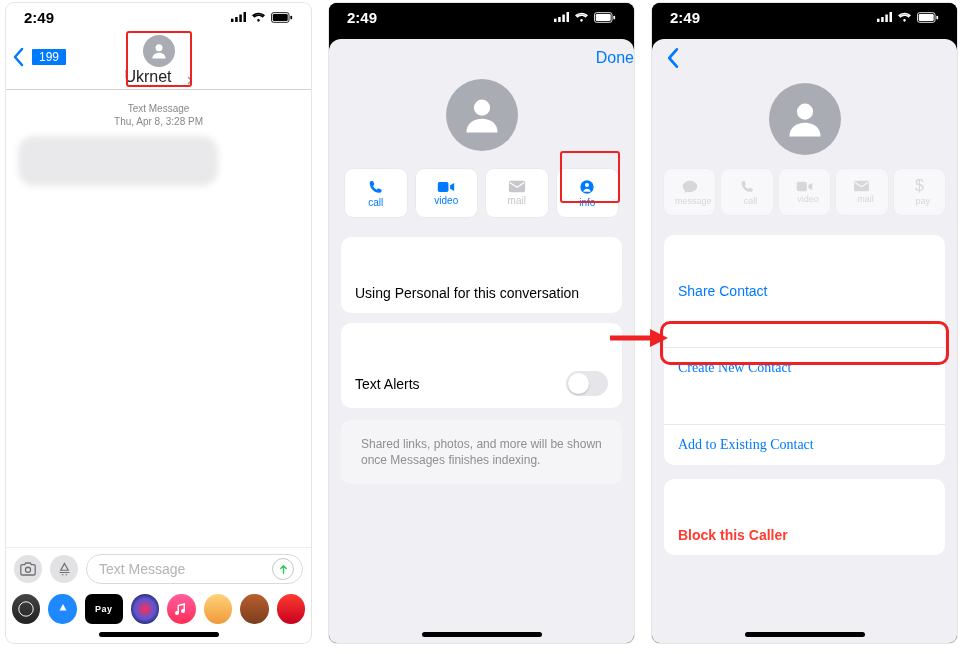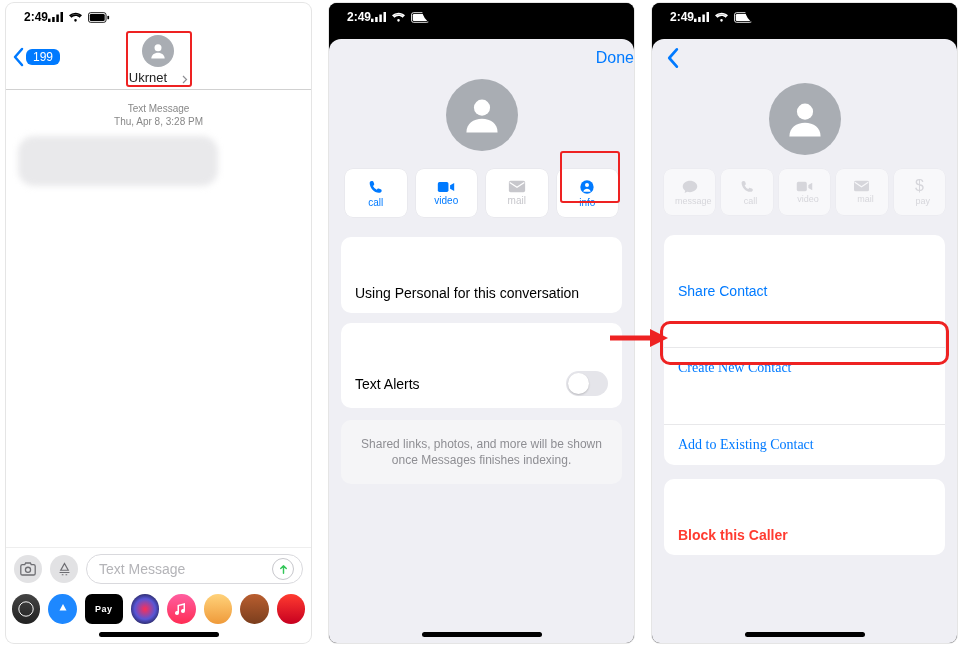--- a/index.html
+++ b/index.html
@@ -22,23 +22,24 @@
       box-shadow: 0 0 0 1px #e5e5e5;
       display: flex;
       flex-direction: column;
     }
     .phone.gray-bg { background: #efeff4; }
     
     .statusbar {
       height: 28px;
       display: flex;
       align-items: center;
+      justify-content: space-between;
       padding: 0 18px 0 18px;
       font-weight: 600;
-      font-size: 12px;
+      font-size: 15px;
       position: relative;
     }
     .statusbar.black { background: #000; color: #fff; }
     .notch {
       position: absolute;
       left: 50%; top: 0;
       transform: translateX(-50%);
       width: 120px; height: 22px;
       background: #000;
       border-radius: 0 0 16px 16px;
@@ -55,32 +56,32 @@
       justify-content: center;
       position: relative;
     }
     .back1 {
       position: absolute; left: 6px; top: 16px;
       display: flex; align-items: center;
       color: #007aff; font-size: 16px;
     }
     .back-badge {
       background: #007aff; color: #fff;
-      border-radius: 6px; font-size: 12px;
-      padding: 1px 7px; margin-left: 2px;
+      border-radius: 1px; font-size: 12px;
+      padding: 1px 7px; margin-left: 8px;
     }
     .contact-top { text-align: center; line-height: 1; }
     .avatar1 {
       width: 32px; height: 32px; border-radius: 50%;
       background: #a9adb3;
       margin: 0 auto 2px;
       display: flex; align-items: center; justify-content: center;
     }
     .contact-name1 {
-      font-size: 13px; color: #222;
+      font-size: 16px; color: #222;
       display: inline-flex; align-items: flex-end; gap: 15px;
     }
     .red-box1 {
       position: absolute; left: 120px; top: 0px;
       width: 66px; height: 56px;
       border: 2px solid #e22; border-radius: 3px;
     }
     .conv {
       flex: 1; background: #fff; padding-top: 12px;
       position: relative;
@@ -171,21 +172,21 @@
       width: 42px; height: 25px; border-radius: 13px;
       background: #e5e5ea; position: relative;
     }
     .toggle::after {
       content:""; position:absolute; left:2px; top:2px;
       width:21px; height:21px; background:#fff; border-radius:50%;
       box-shadow: 0 1px 2px rgba(0,0,0,0.2);
     }
     .info-card {
       margin: 12px 12px 0; background: #f5f5f7; border-radius: 10px;
-      padding: 16px 20px; text-align: center; color: #8e8e93; font-size: 12px;
+      padding: 16px 20px; text-align: left; color: #8e8e93; font-size: 12px;
       line-height: 1.35;
     }
     
     .hdr3 {
       padding: 8px 14px 0;
     }
     .back3 { color:#007aff; font-size:22px; font-weight:300;}
     .action-row3 {
       display: flex; gap: 6px; padding: 14px 12px 10px;
     }

